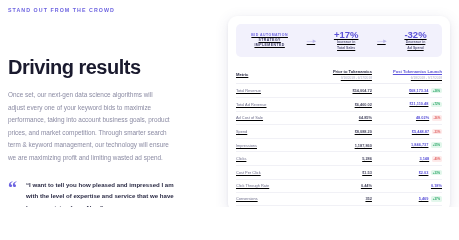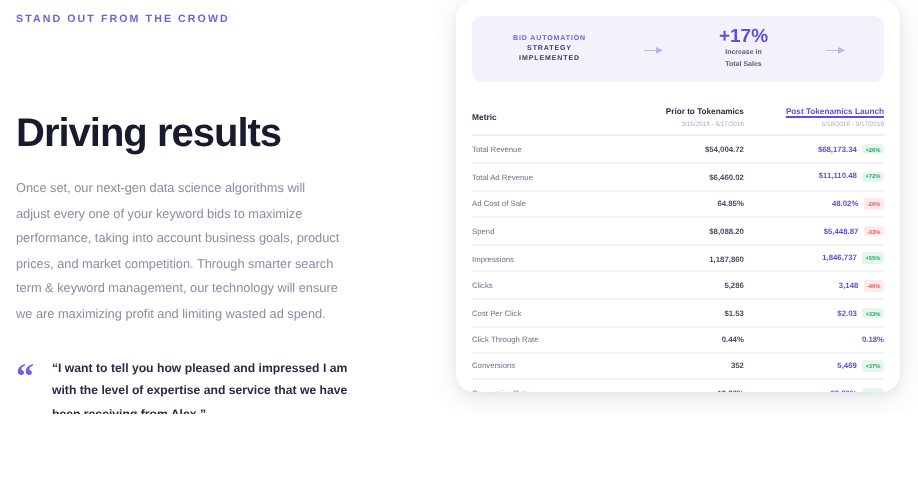--- a/index.html
+++ b/index.html
@@ -67,26 +67,27 @@
     font-size: 5.4px; font-weight: 700; letter-spacing: 1.0px;
     color: #6c63e0; text-transform: uppercase; line-height: 1;
   }
   .author-role {
     font-size: 5.4px; font-weight: 700; letter-spacing: 1.0px;
     color: #9a99bb; text-transform: uppercase; line-height: 1;
   }
 
   
   .card {
-    position: absolute; left: 228px; top: 0;
+    position: absolute; left: 228px; top: 16px;
     width: 222px; height: 196px;
     background: #ffffff; border-radius: 9px;
     box-shadow: 0 3px 14px rgba(70,70,120,0.13), 0 1px 3px rgba(70,70,120,0.07);
     padding: 8px 8px 0 8px;
     overflow: hidden;
+    text-decoration: underline;
   }
 
   .stats-banner {
     background: #f2f1fc; border-radius: 5px;
     height: 33px; display: flex; align-items: center;
     justify-content: space-around; padding: 0 6px; margin-bottom: 9px;
   }
   .stat { text-align: center; line-height: 1.38; }
   .stat-kicker {
     font-size: 3.5px; font-weight: 700; letter-spacing: 0.45px;
@@ -172,20 +173,25 @@
       <div class="arrow">—▸</div>
 
       <div class="stat">
         <div class="stat-big">+17%</div>
         <div class="stat-sub">Increase in</div>
         <div class="stat-sub">Total Sales</div>
       </div>
 
       <div class="arrow">—▸</div>
 
+      <div class="stat">
+        <div class="stat-big">-32%</div>
+        <div class="stat-sub">Decrease in</div>
+        <div class="stat-sub">Ad Spend</div>
+      </div>
     </div>
 
     <table class="metrics">
       <thead>
         <tr>
           <th class="c-metric">
             <span class="h-title">Metric</span>
           </th>
           <th class="c-prior">
             <span class="h-title">Prior to Tokenamics</span>

